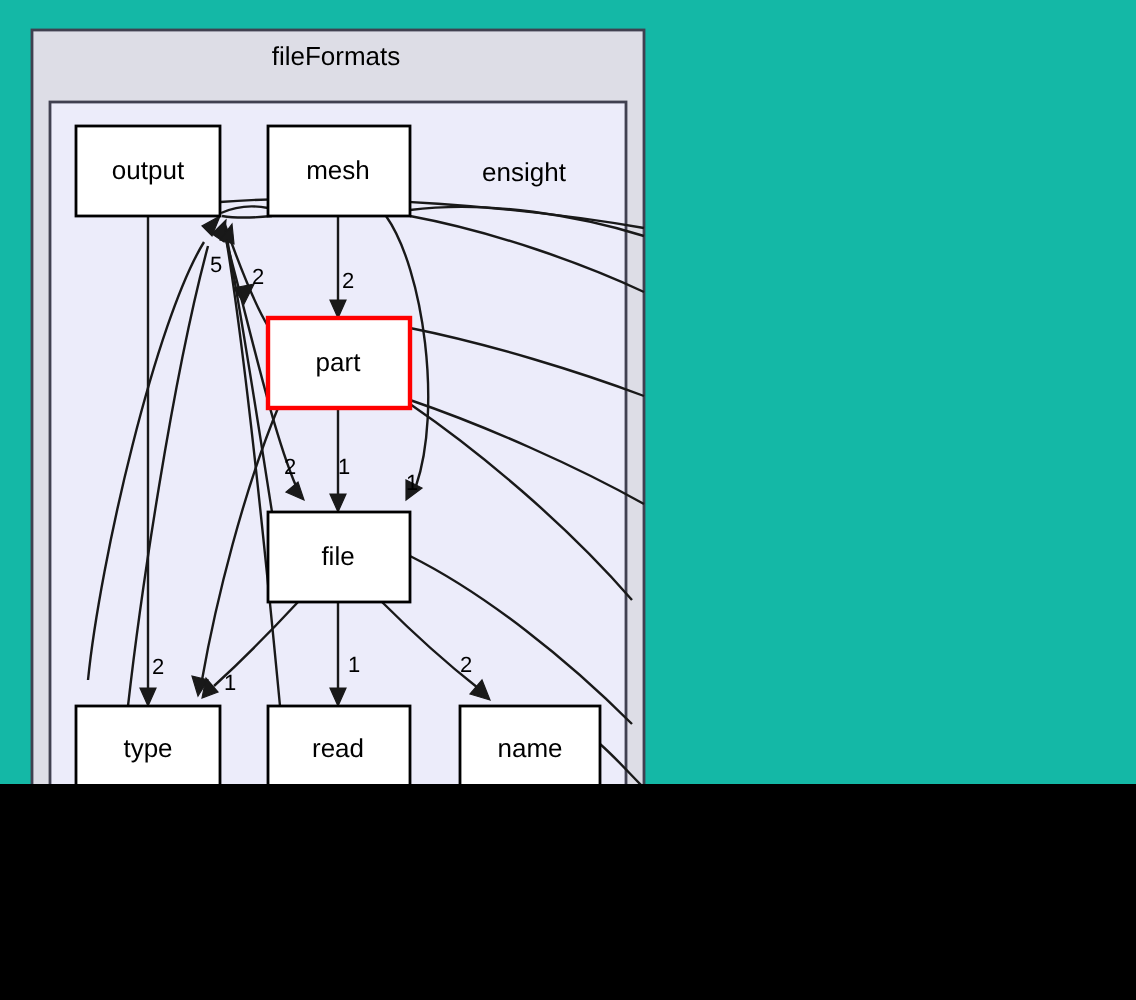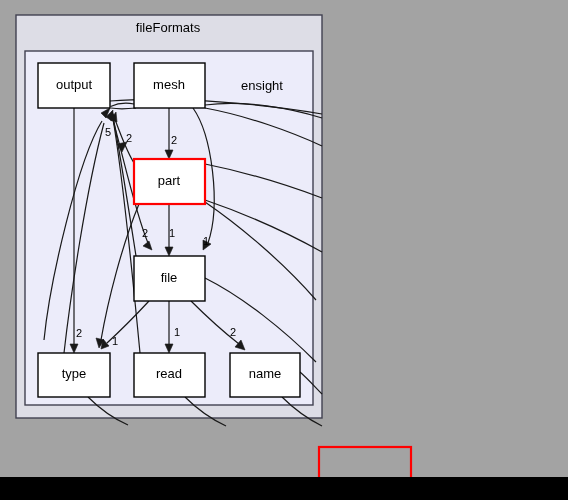--- a/index.html
+++ b/index.html
@@ -3,22 +3,22 @@
 <meta charset="utf-8">
 <style>
   html, body {
     margin: 0;
     padding: 0;
     background: #000000;
   }
   #canvas {
     position: relative;
     width: 568px;
-    height: 477px;
-    background: #a3a3a3;
+    height: 392px;
+    background: #14b8a6;
     overflow: hidden;
     font-family: "Liberation Sans", sans-serif;
   }
   #graph-svg {
     position: absolute;
     left: 0;
     top: 0;
     width: 568px;
     height: 500px;
   }

